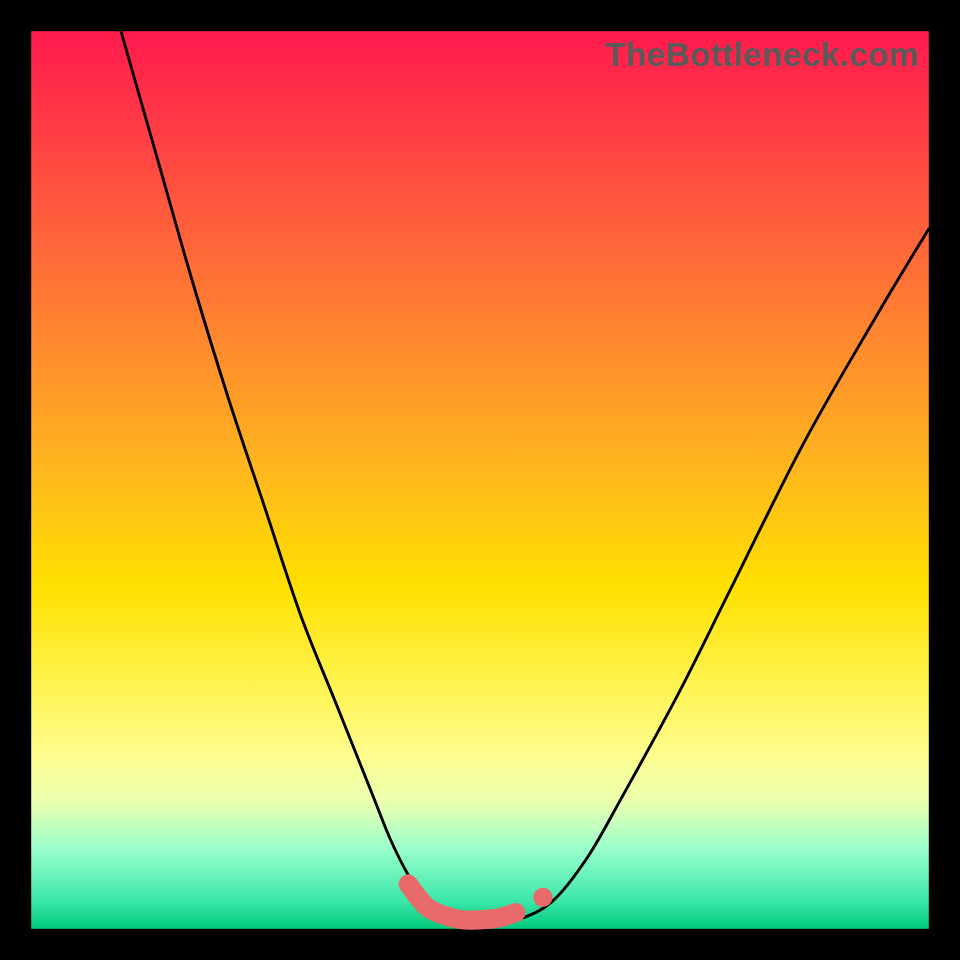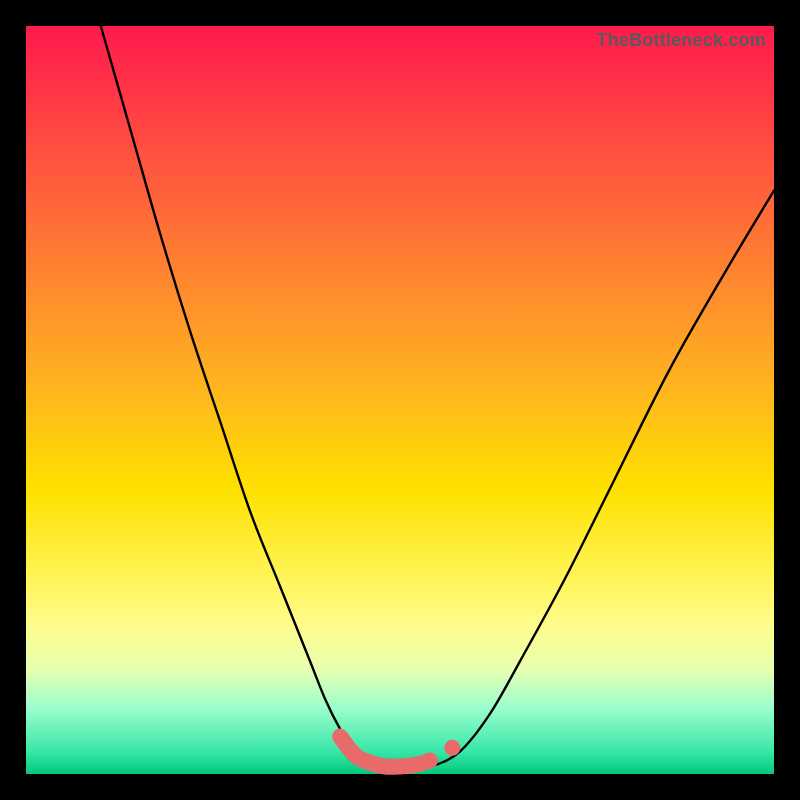--- a/index.html
+++ b/index.html
@@ -28,21 +28,21 @@
       #fffc8a 80%,
       #e8ffb0 86%,
       #9cffcc 91%,
       #39e6a8 97%,
       #00c97a 100%);
   }
   .watermark {
     position: absolute;
     top: 4px;
     right: 8px;
-    font-size: 18px;
+    font-size: 28px;
     font-weight: 600;
     color: #5a5a5a;
     letter-spacing: 0.2px;
   }
   svg.plot {
     position: absolute;
     left: 0;
     top: 0;
     width: 748px;
     height: 748px;

